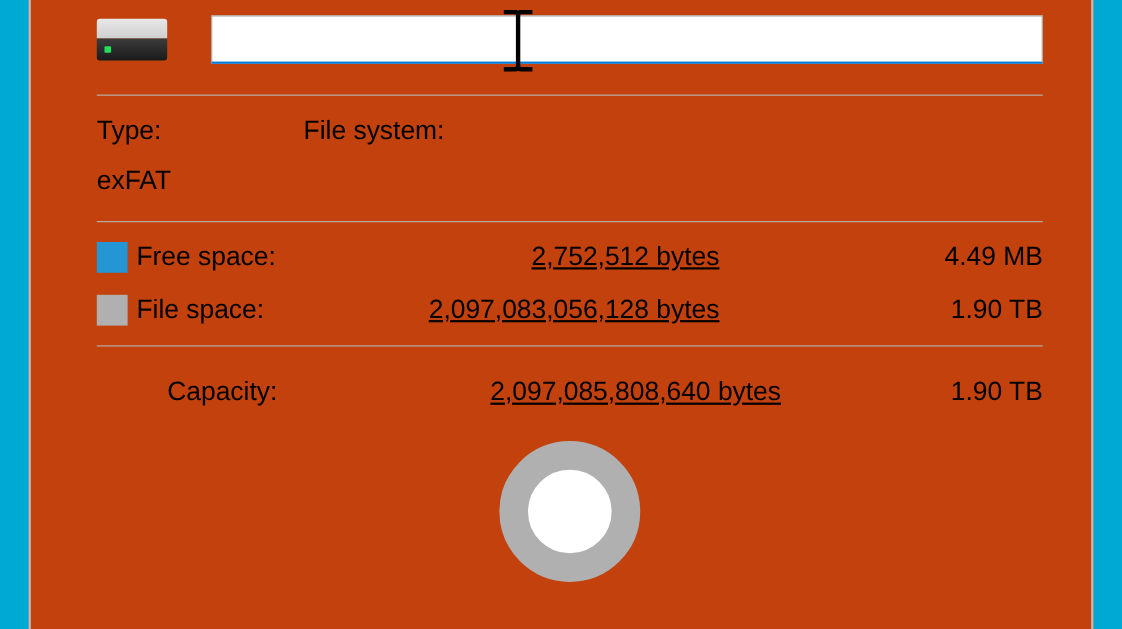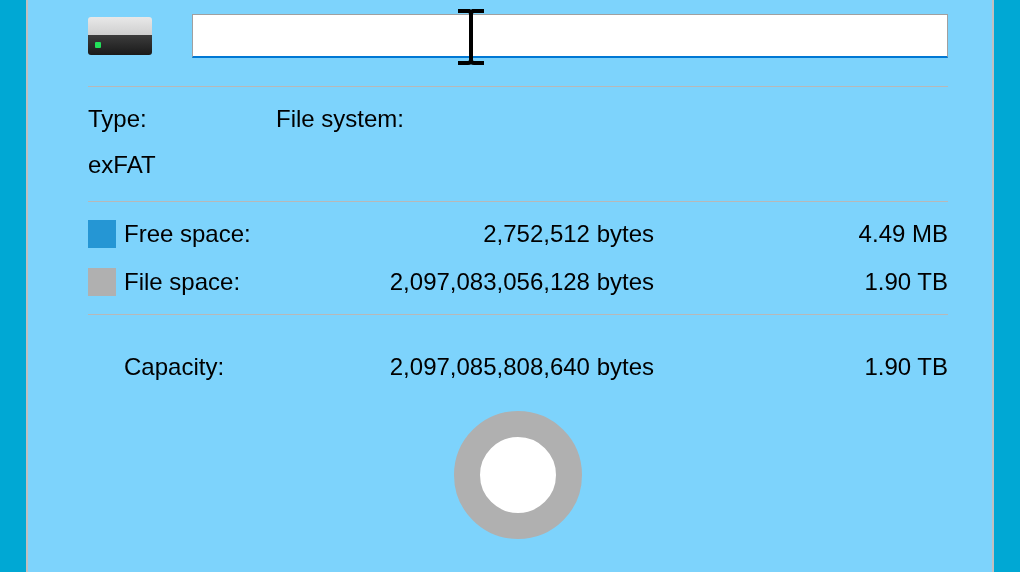--- a/index.html
+++ b/index.html
@@ -12,21 +12,21 @@
       height: 572px;
       overflow: hidden;
       position: relative;
     }
     .dialog {
       position: absolute;
       left: 26px;
       top: 0;
       width: 968px;
       height: 572px;
-      background: #7dd3fc;
+      background: #c2410c;
       border-left: 2px solid #c0c0c0;
       border-right: 2px solid #c0c0c0;
       padding: 8px 44px 0 60px;
     }
     
     .header-row {
       display: flex;
       align-items: center;
       gap: 40px;
       padding-top: 6px;
@@ -97,28 +97,29 @@
       grid-template-columns: 36px 180px 390px 1fr;
       row-gap: 20px;
       align-items: center;
       margin: 18px 0;
     }
     .swatch {
       width: 28px; height: 28px;
     }
     .swatch.used { background: #2596d4; }
     .swatch.free { background: #b0b0b0; }
-    .bytes { text-align: right; padding-right: 40px; }
+    .bytes { text-align: right; padding-right: 40px; text-decoration: underline; }
     .human { text-align: right; }
     
     .capacity-row {
       display: grid;
       grid-template-columns: 36px 180px 390px 1fr;
       align-items: center;
-      margin: 38px 0 30px 0;
+      margin: 28px 0 30px 0;
+      gap: 28px;
     }
     .capacity-row .cap-label { grid-column: 2; }
     .capacity-row .bytes { grid-column: 3; }
     .capacity-row .human { grid-column: 4; }
     
     .pie-wrap {
       display: flex;
       justify-content: center;
       margin-top: 6px;
     }

